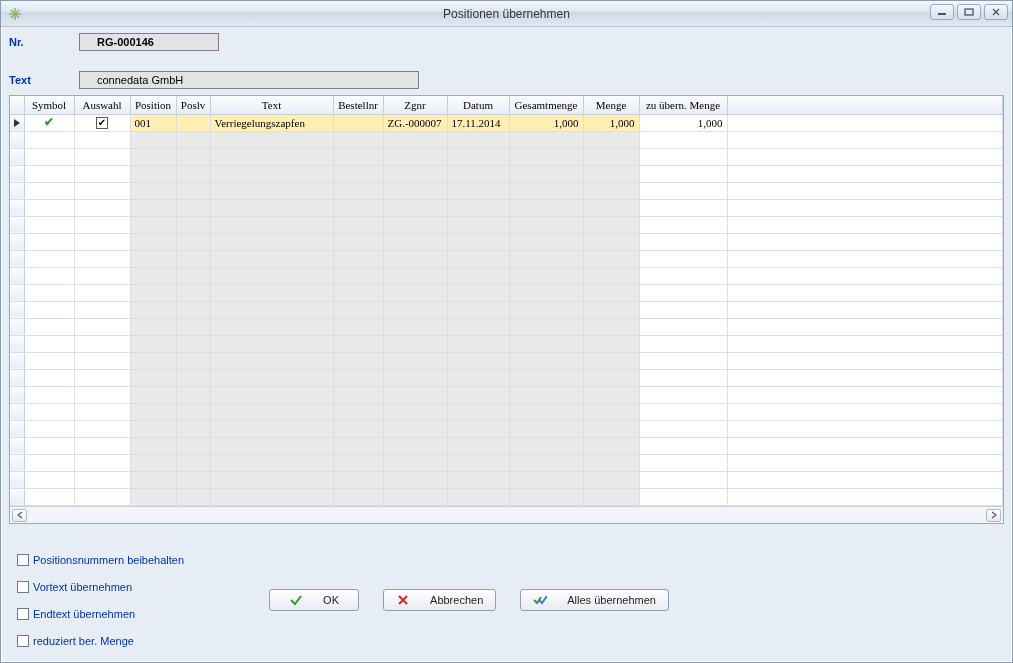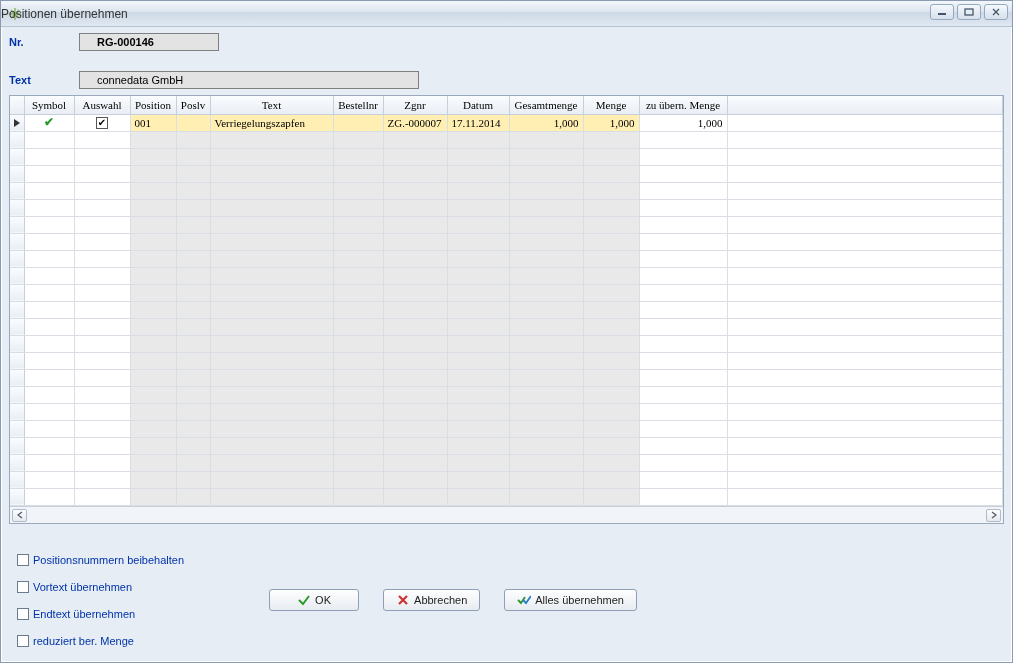--- a/index.html
+++ b/index.html
@@ -30,20 +30,21 @@
   .titlebar-icon {
     width: 16px; height: 16px;
     margin-left: 6px;
     display: flex; align-items: center; justify-content: center;
     color: #7d9bbd;
     font-size: 14px;
   }
   .titlebar-title {
     position: absolute;
     left: 0; right: 0;
+    text-align: center;
     color: #333;
     font-size: 12px;
     pointer-events: none;
   }
   .win-controls {
     position: absolute;
     right: 4px; top: 3px;
     display: flex; gap: 3px;
   }
   .win-btn {
@@ -205,21 +206,21 @@
     margin-left: 85px;
   }
   .btn {
     height: 22px;
     min-width: 90px;
     padding: 0 12px;
     border: 1px solid #8fa0b4;
     border-radius: 3px;
     background: linear-gradient(to bottom, #fefefe, #e7ecf2);
     display: flex; align-items: center; justify-content: center;
-    gap: 4px;
+    gap: 20px;
     cursor: pointer;
     font-size: 11px;
     color: #222;
   }
   .btn .ic { width: 14px; height: 14px; display: flex; align-items: center; justify-content: center; }
 </style>
 </head>
 <body>
 
 <div class="window">

